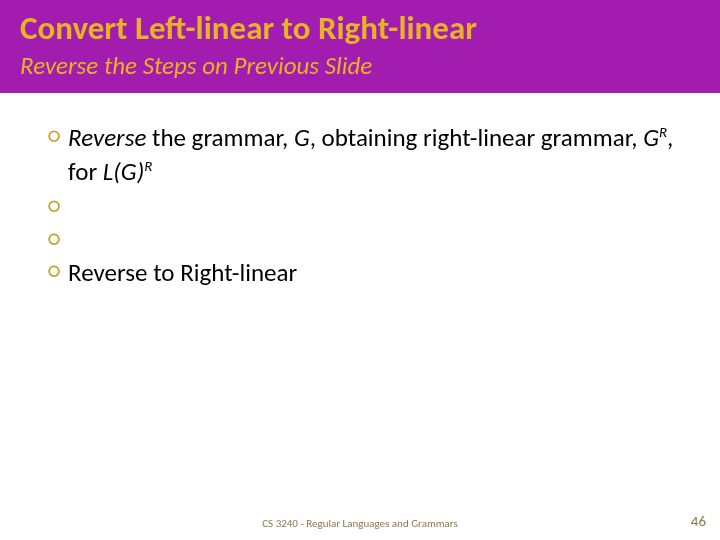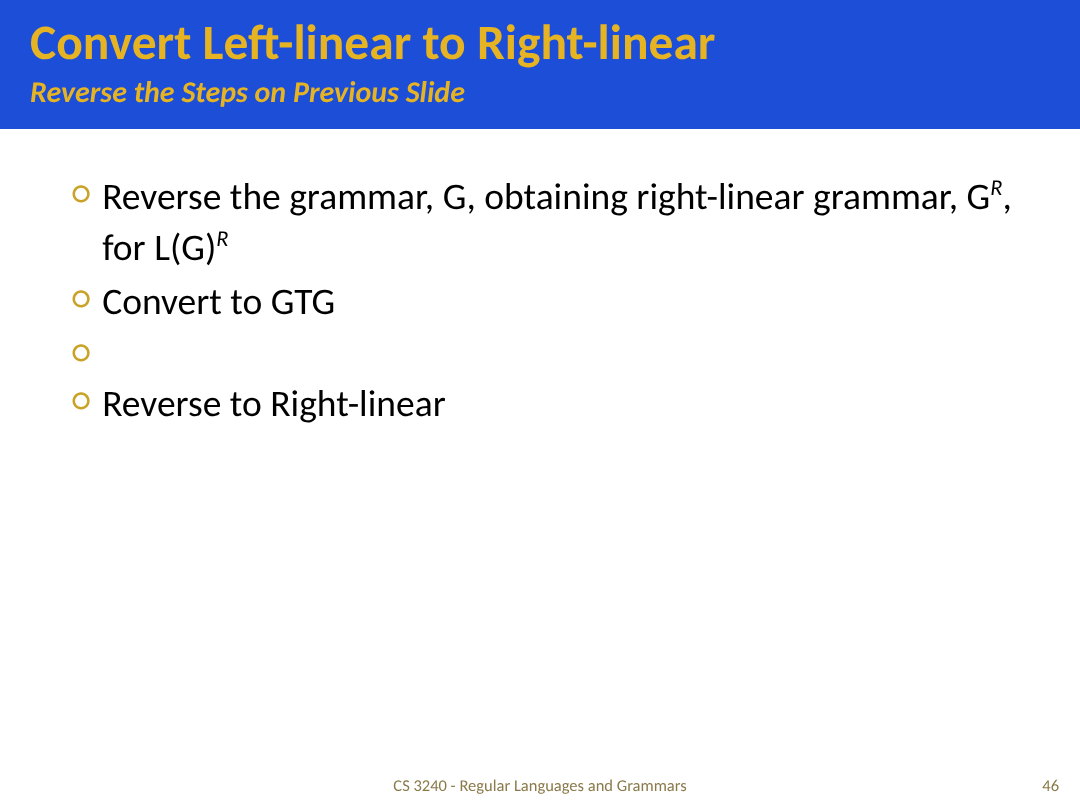--- a/index.html
+++ b/index.html
@@ -1,29 +1,29 @@
 <!DOCTYPE html>
 <html><head>
 <meta charset="utf-8">
 <style>
   * { margin: 0; padding: 0; box-sizing: border-box; }
   html, body { width: 720px; height: 540px; font-family: "Calibri", "Segoe UI", sans-serif; background: #fff; }
   .slide { width: 720px; height: 540px; position: relative; display: flex; flex-direction: column; }
-  .header { background: #1d4ed8; padding: 10px 20px 12px 20px; }
+  .header { background: #a21caf; padding: 10px 20px 12px 20px; }
   .title { color: #e6b422; font-weight: 700; font-size: 33px; line-height: 1.1; margin-bottom: 4px; }
-  .subtitle { color: #e6b422; font-style: italic; font-weight: 700; font-size: 20px; }
+  .subtitle { color: #e6b422; font-style: italic; font-weight: 400; font-size: 25px; }
   .body { flex: 1; padding: 28px 40px 0 48px; color: #000; font-size: 25px; line-height: 1.35; }
   .bullet-item { display: flex; align-items: flex-start; margin-bottom: 2px; }
   .bullet-marker { color: #c9a227; font-size: 22px; margin-right: 8px; line-height: 1.4; flex-shrink: 0; }
   .bullet-text { }
-  .italic { }
+  .italic { font-style: italic; }
   .sup { font-size: 0.6em; vertical-align: super; font-style: italic; }
   .footer { position: absolute; bottom: 10px; left: 0; width: 100%; display: flex; justify-content: center; align-items: center; font-size: 11px; color: #8a7a4a; }
   .footer .note { text-align: center; }
-  .pagenum { position: absolute; right: 14px; bottom: 10px; font-size: 11px; color: #8a7a4a; }
+  .pagenum { position: absolute; right: 14px; bottom: 10px; font-size: 15px; color: #8a7a4a; }
 </style>
 </head>
 <body>
 
 <div class="slide">
   <div class="header">
     <div class="title">Convert Left-linear to Right-linear</div>
     <div class="subtitle">Reverse the Steps on Previous Slide</div>
   </div>
 
@@ -31,21 +31,20 @@
 
     <div class="bullet-item">
       <span class="bullet-marker">○</span>
       <span class="bullet-text">
         <span class="italic">Reverse</span><span> the grammar, </span><span class="italic">G</span><span>, obtaining right-linear grammar, </span><span class="italic">G</span><span class="sup">R</span><span>, for </span><span class="italic">L(G)</span><span class="sup">R</span>
       </span>
     </div>
 
     <div class="bullet-item">
       <span class="bullet-marker">○</span>
-      <span class="bullet-text">Convert to GTG</span>
     </div>
 
     <div class="bullet-item">
       <span class="bullet-marker">○</span>
     </div>
 
     <div class="bullet-item">
       <span class="bullet-marker">○</span>
       <span class="bullet-text">Reverse to Right-linear</span>
     </div>

